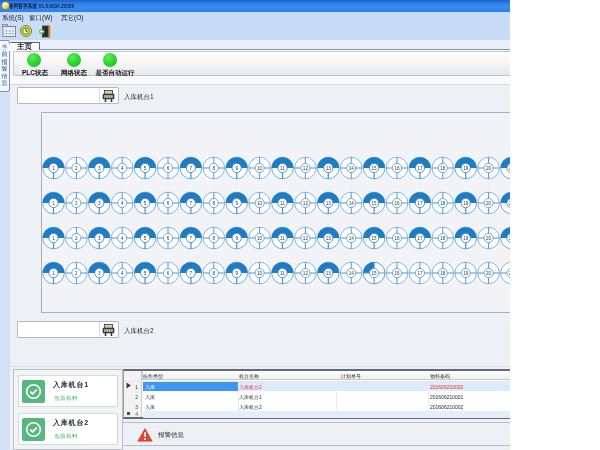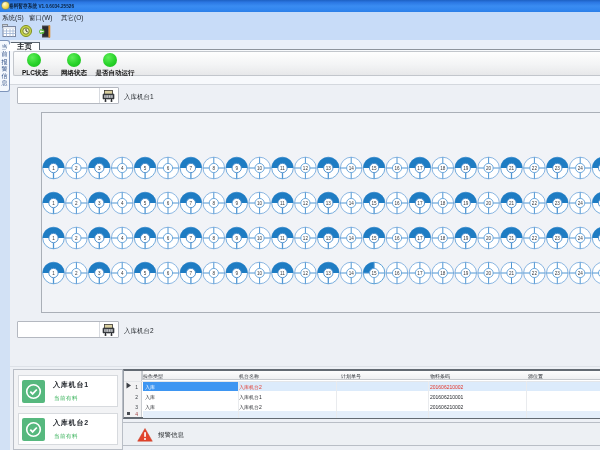--- a/index.html
+++ b/index.html
@@ -1,16 +1,16 @@
 <!DOCTYPE html>
 <html><head><meta charset="utf-8">
 <style>
 *{margin:0;padding:0;box-sizing:border-box}
 html,body{width:600px;height:450px;overflow:hidden}
-#win{position:relative;width:600px;height:450px;font-family:"Liberation Sans",sans-serif;background:#d2e1f5;overflow:hidden}
+#win{position:relative;width:510px;height:450px;font-family:"Liberation Sans",sans-serif;background:#d2e1f5;overflow:hidden}
 .abs{position:absolute}
 
 #title{left:0;top:0;width:600px;height:12px;background:linear-gradient(#1d60c2 0%,#2a76e2 18%,#3a8cf2 50%,#3286ef 80%,#2c7fe8 100%)}
 #title .txt{position:absolute;left:9px;top:1.5px;font-size:6px;font-weight:bold;color:#0a1f3c;white-space:nowrap;transform:scaleX(0.78);transform-origin:left top}
 #appico{position:absolute;left:1.5px;top:2px;width:7px;height:7px;border-radius:50%;background:radial-gradient(circle at 35% 30%,#fffbdc,#f6d84e 55%,#cfa416);box-shadow:0 0 0 0.5px #a8891c}
 
 #menu{left:0;top:12px;width:600px;height:12px;background:#c8dcf8}
 .mi{position:absolute;top:2px;font-size:6.5px;color:#20262e}
 
 #tools{left:0;top:24px;width:600px;height:16px;background:#c8dcf8}

